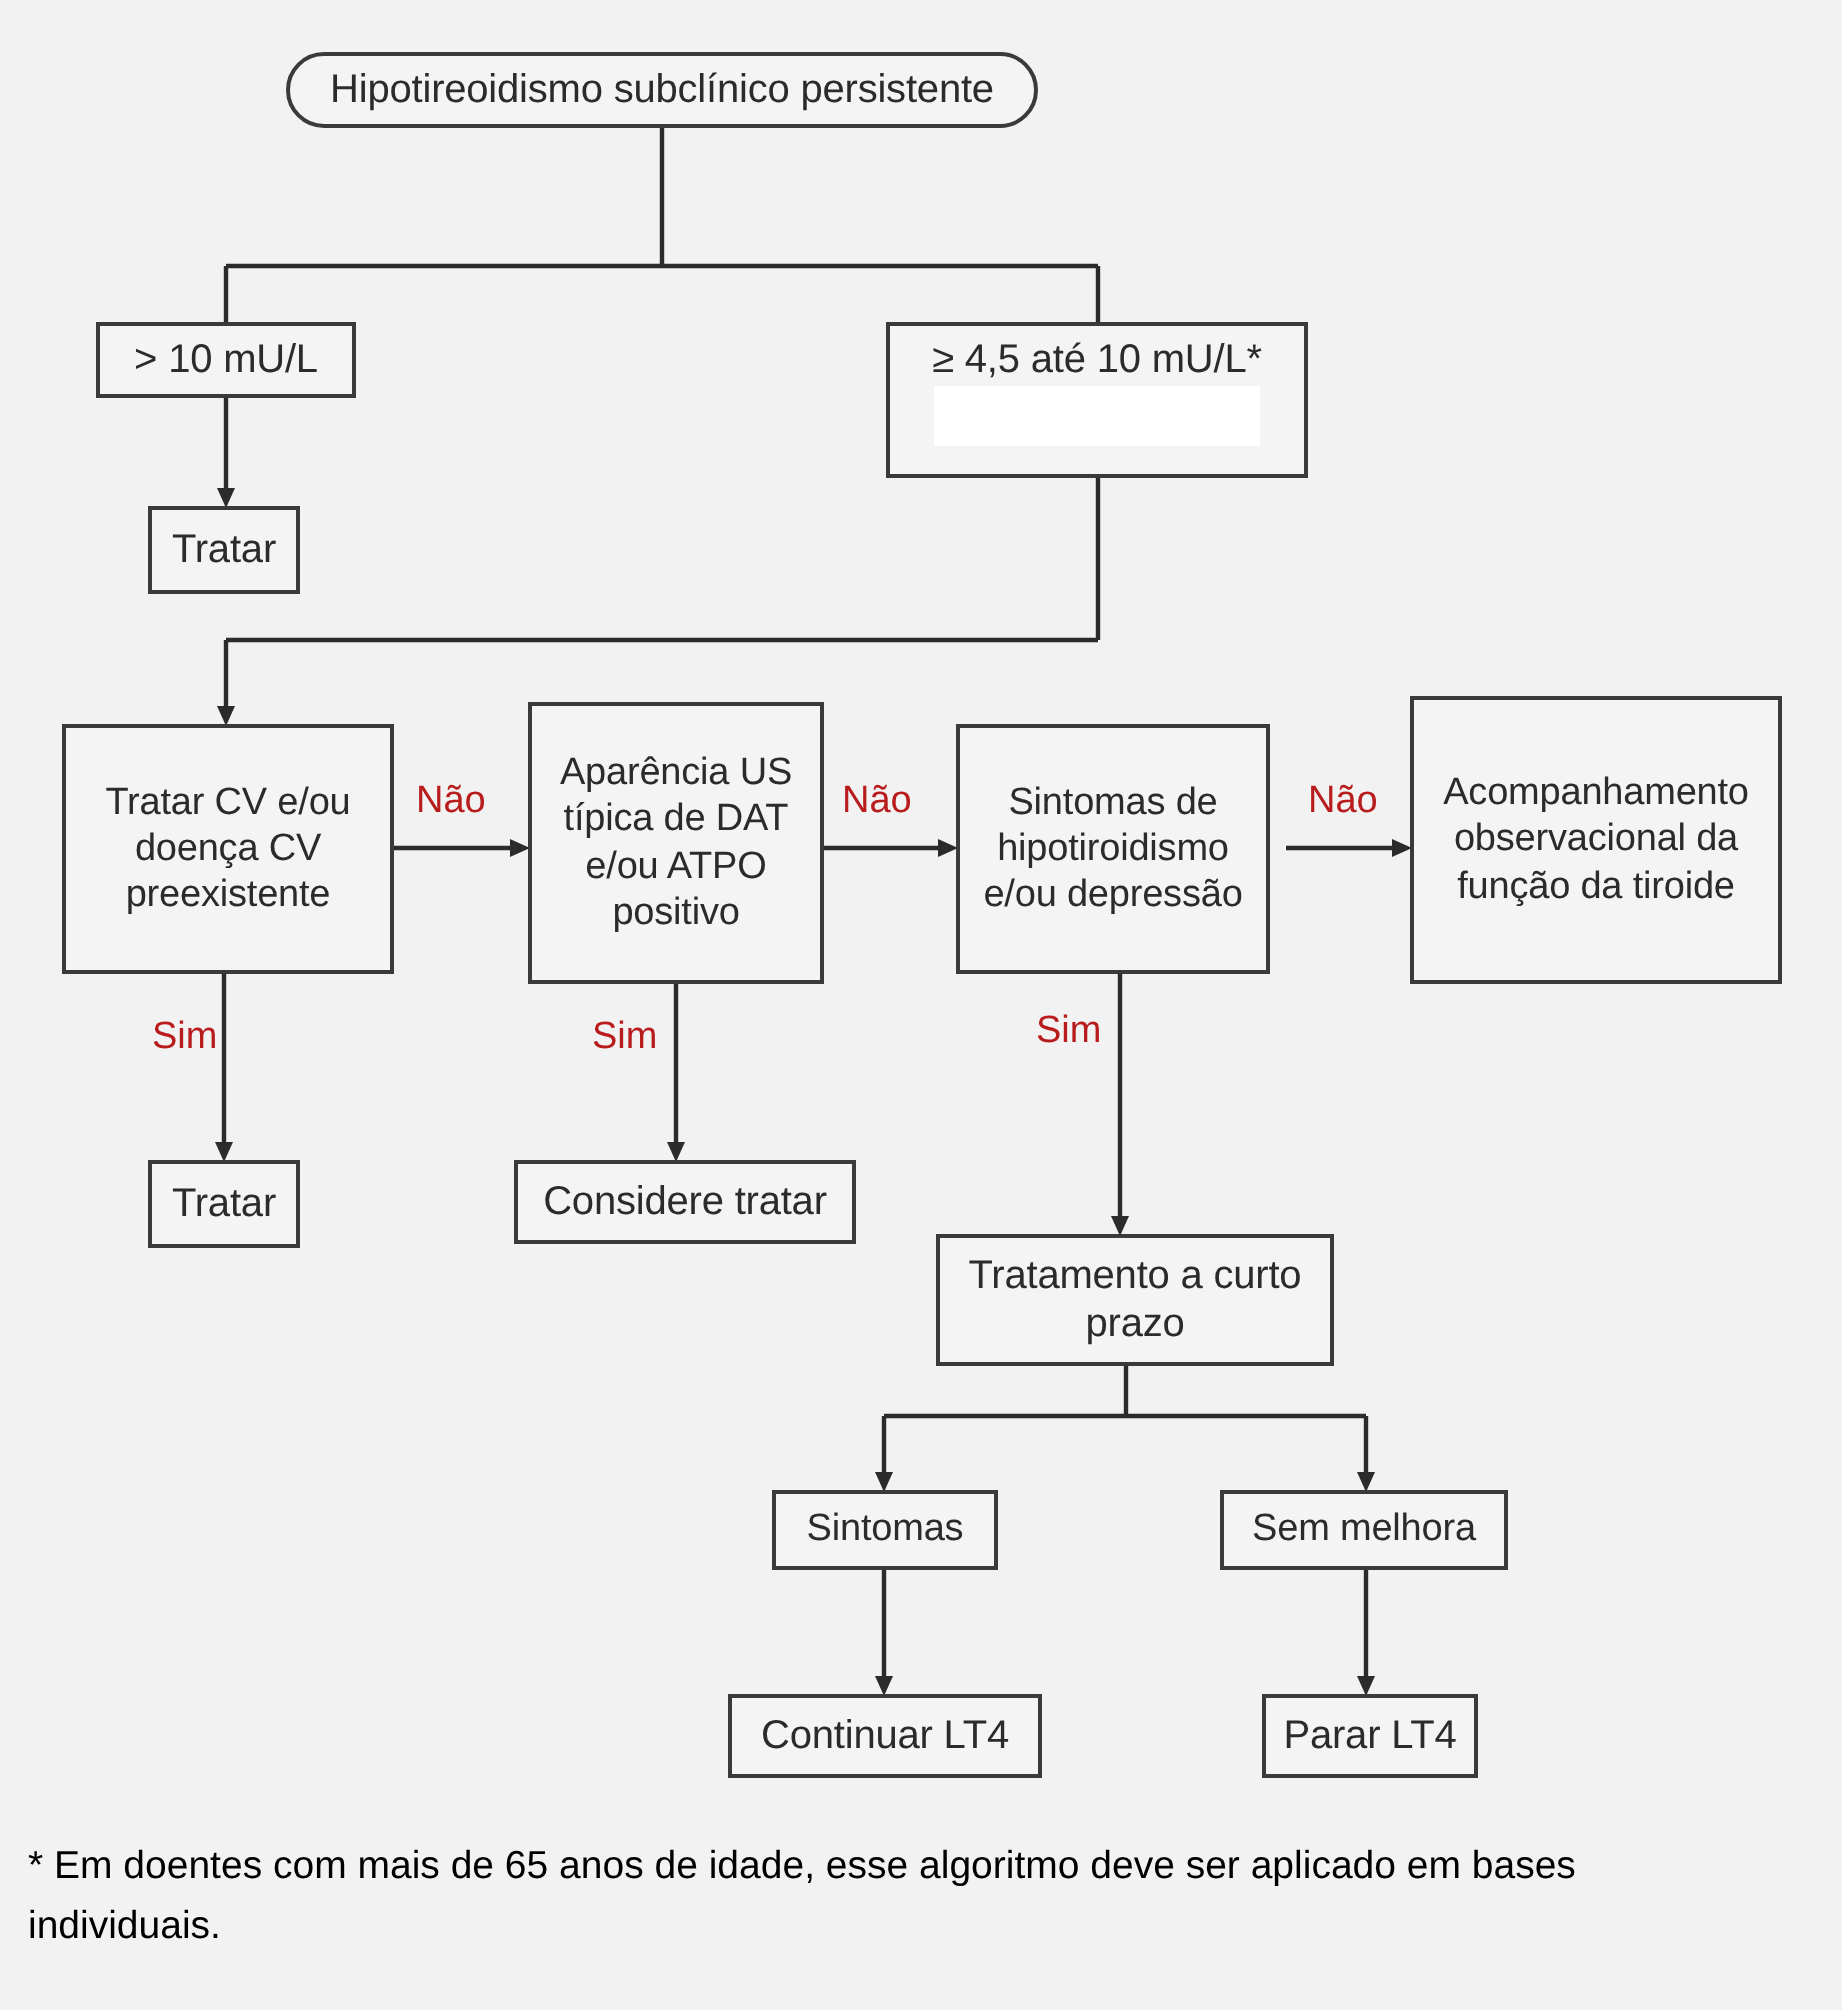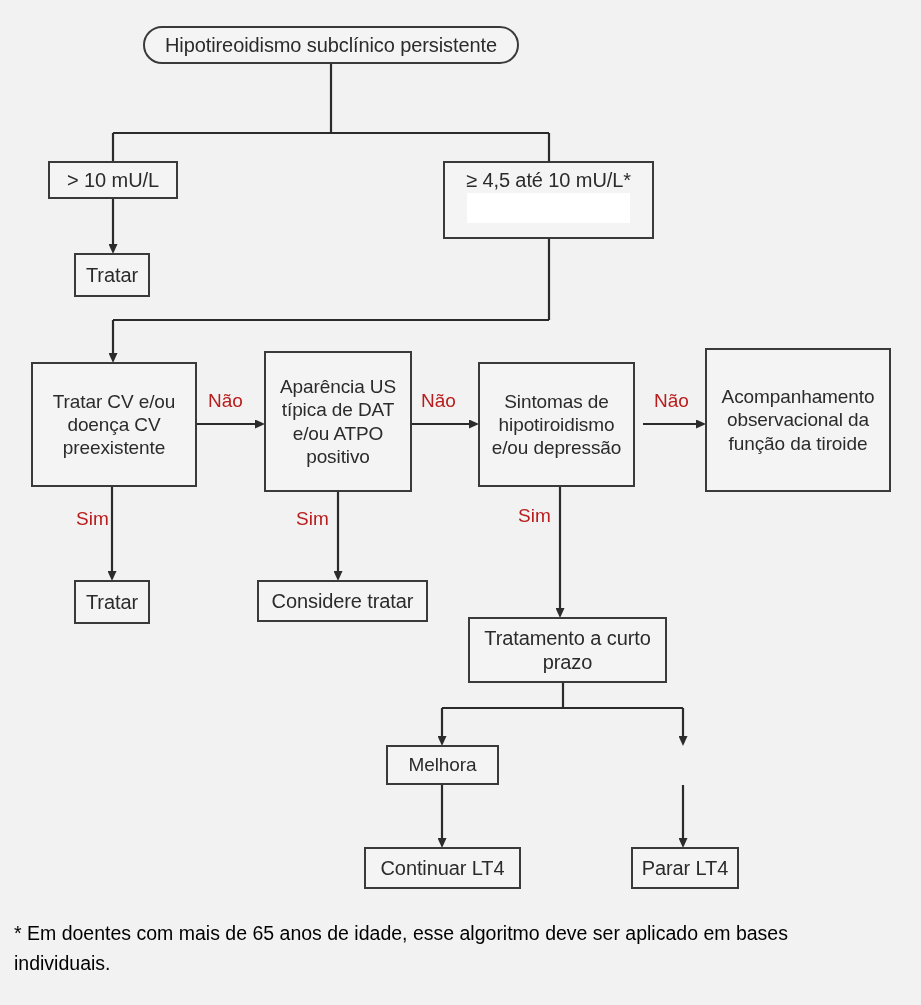--- a/index.html
+++ b/index.html
@@ -195,23 +195,26 @@
 
   <div class="node n-considere">
     <span>Considere tratar</span>
   </div>
 
   <div class="node n-curtoprazo">
     <span>Tratamento a curto prazo</span>
   </div>
 
   <div class="node n-melhora">
-    <span>Melhora</span>
-  </div>
-
+    <span>Sintomas</span>
+  </div>
+
+  <div class="node n-semmelhora">
+    <span>Sem melhora</span>
+  </div>
 
   <div class="node n-continuar">
     <span>Continuar LT4</span>
   </div>
 
   <div class="node n-parar">
     <span>Parar LT4</span>
   </div>
 
   <div class="edge-label lbl-nao1">Não</div>

